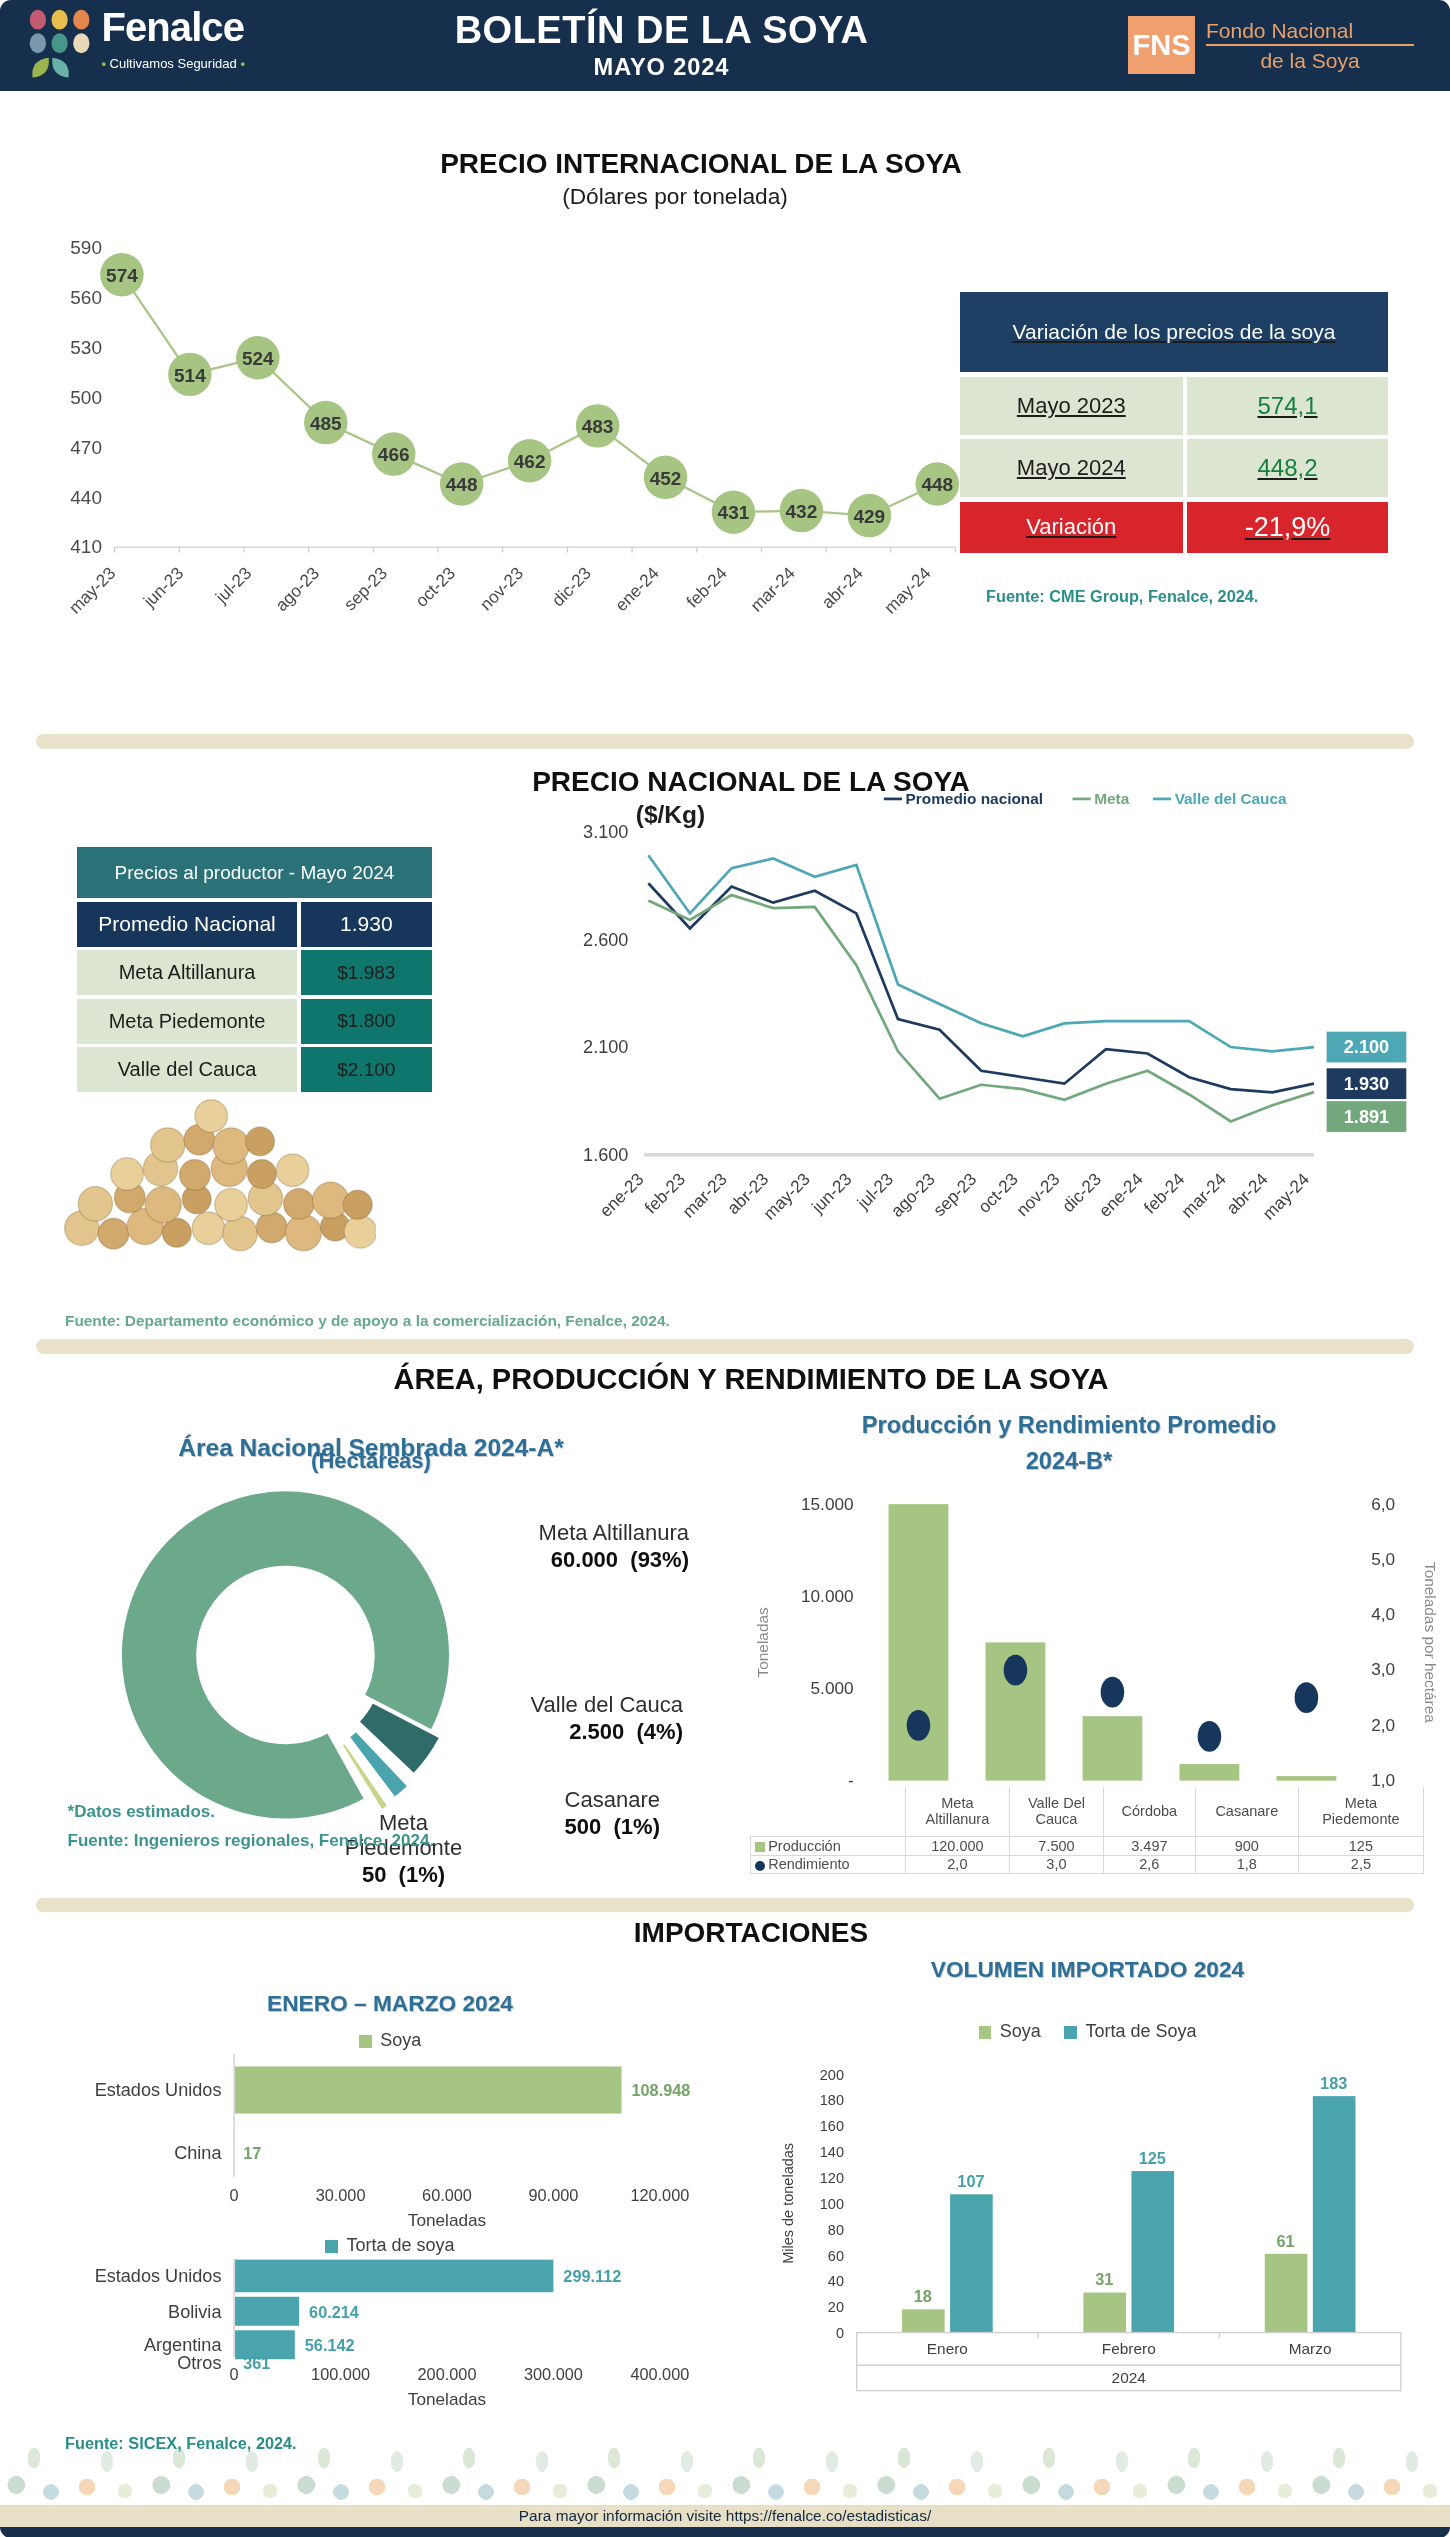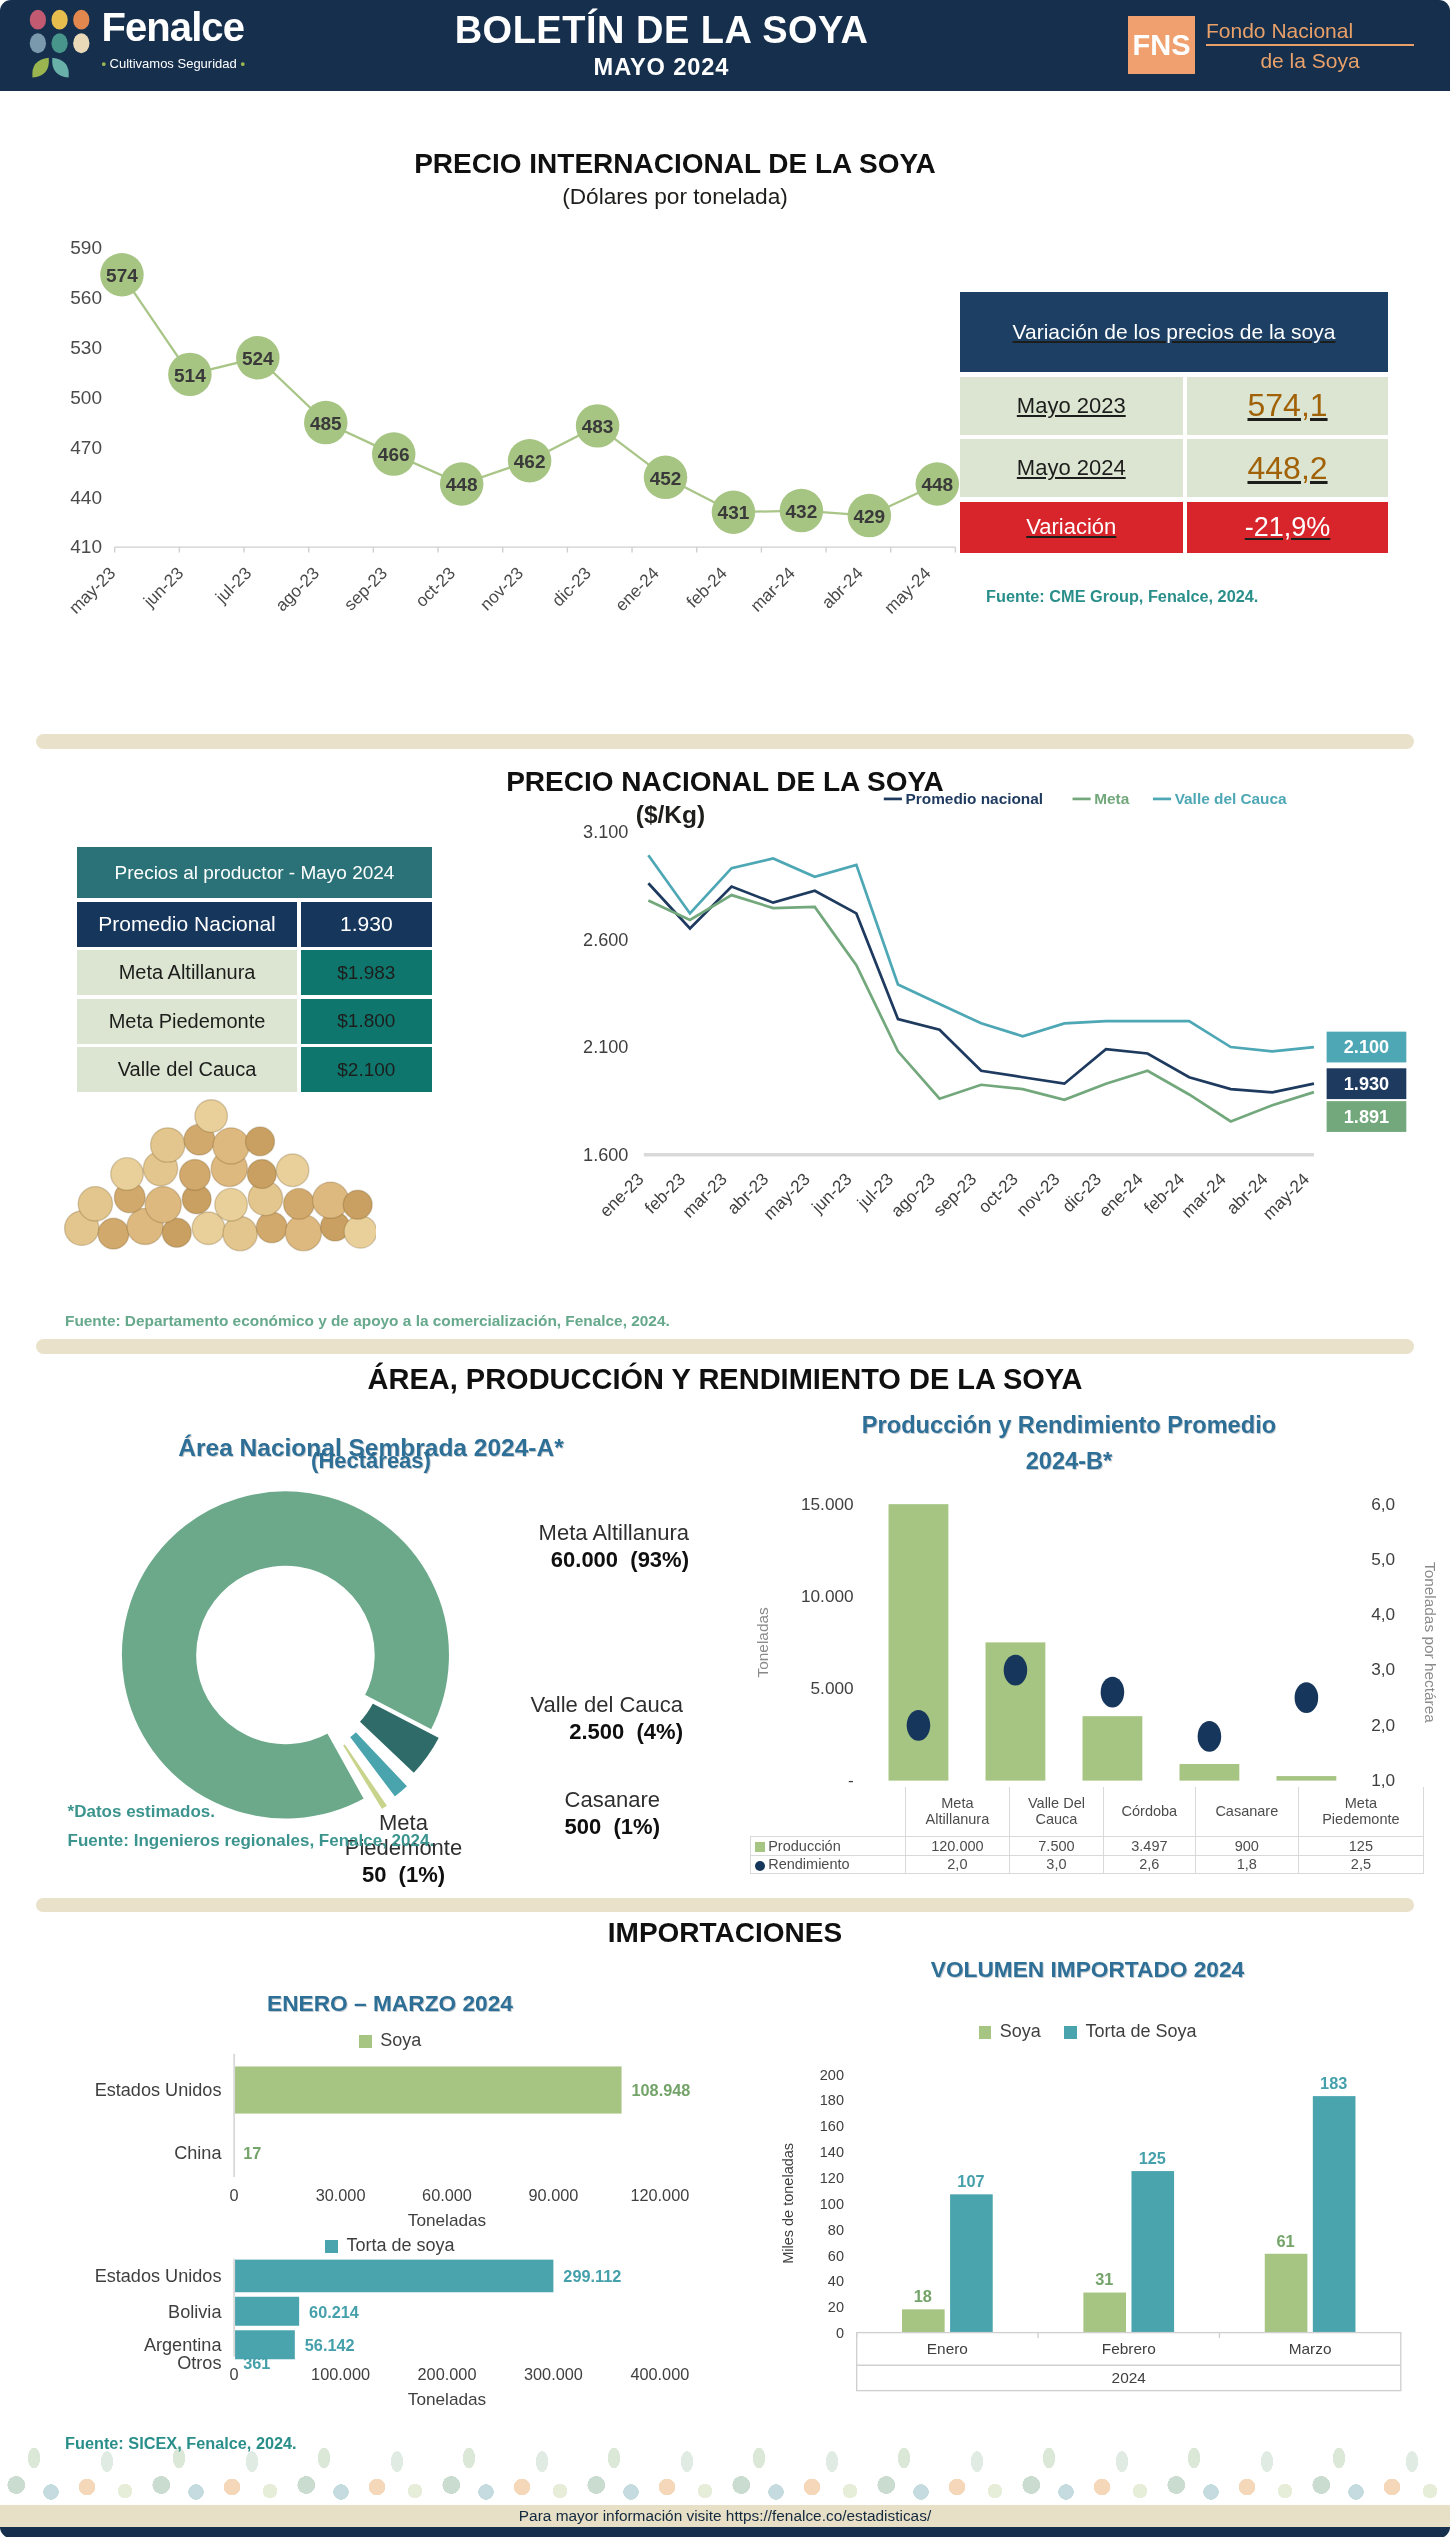--- a/index.html
+++ b/index.html
@@ -25,33 +25,33 @@
   .fns-l2{text-align:center;}
 
   
   .trm{left:0;top:91px;width:1450px;height:45px;display:flex;font-size:22.7px;font-weight:700;color:#17365c;}
   .trm>div{display:flex;align-items:center;justify-content:center;}
   .seg-green{background:#7aab7f;}
   .seg-cream{background:#f6f4ec;}
   .trm-chip{color:#fff;}
 
   
-  .sec-title{width:1350px;text-align:center;font-size:28px;font-weight:800;color:#101010;}
+  .sec-title{width:1350px;text-align:center;font-size:28px;font-weight:800;color:#101010;margin-left:26px;}
   .sec-sub{width:1350px;text-align:center;font-size:22.7px;color:#1d1d1b;}
   .divider{left:36px;width:1378px;height:15.4px;background:#e9e1ca;border-radius:8.2px;}
 
   
   .var-table{left:960px;top:292px;width:428px;text-decoration:underline;}
   .var-head{background:#1c3f63;color:#fff;font-size:21px;text-align:center;height:80px;
             display:flex;align-items:center;justify-content:center;padding:0 27px;box-sizing:border-box;line-height:1.3;}
   .var-row{display:flex;margin-top:4.5px;height:58px;}
   .var-row .c1{width:52%;background:#dbe5d2;display:flex;align-items:center;justify-content:center;
                font-size:22px;margin-right:4.5px;}
   .var-row .c2{flex:1;background:#dbe5d2;display:flex;align-items:center;justify-content:center;
-               font-size:32px;color:#a16207;}
+               font-size:24px;color:#15803d;}
   .var-row.red .c1,.var-row.red .c2{background:#d8252c;color:#fff;}
   .var-row.red{height:51px;}
   .var-row.red .c2{font-size:27px;}
 
   .fuente{font-size:16.3px;font-weight:700;color:#2a8f8a;}
   .fuente-green{color:#67a98c;}
 
   
   .pre-table{left:77px;top:847px;width:355px;}
   .pre-head{background:#2a7277;color:#fff;font-size:19px;height:51px;display:flex;align-items:center;

